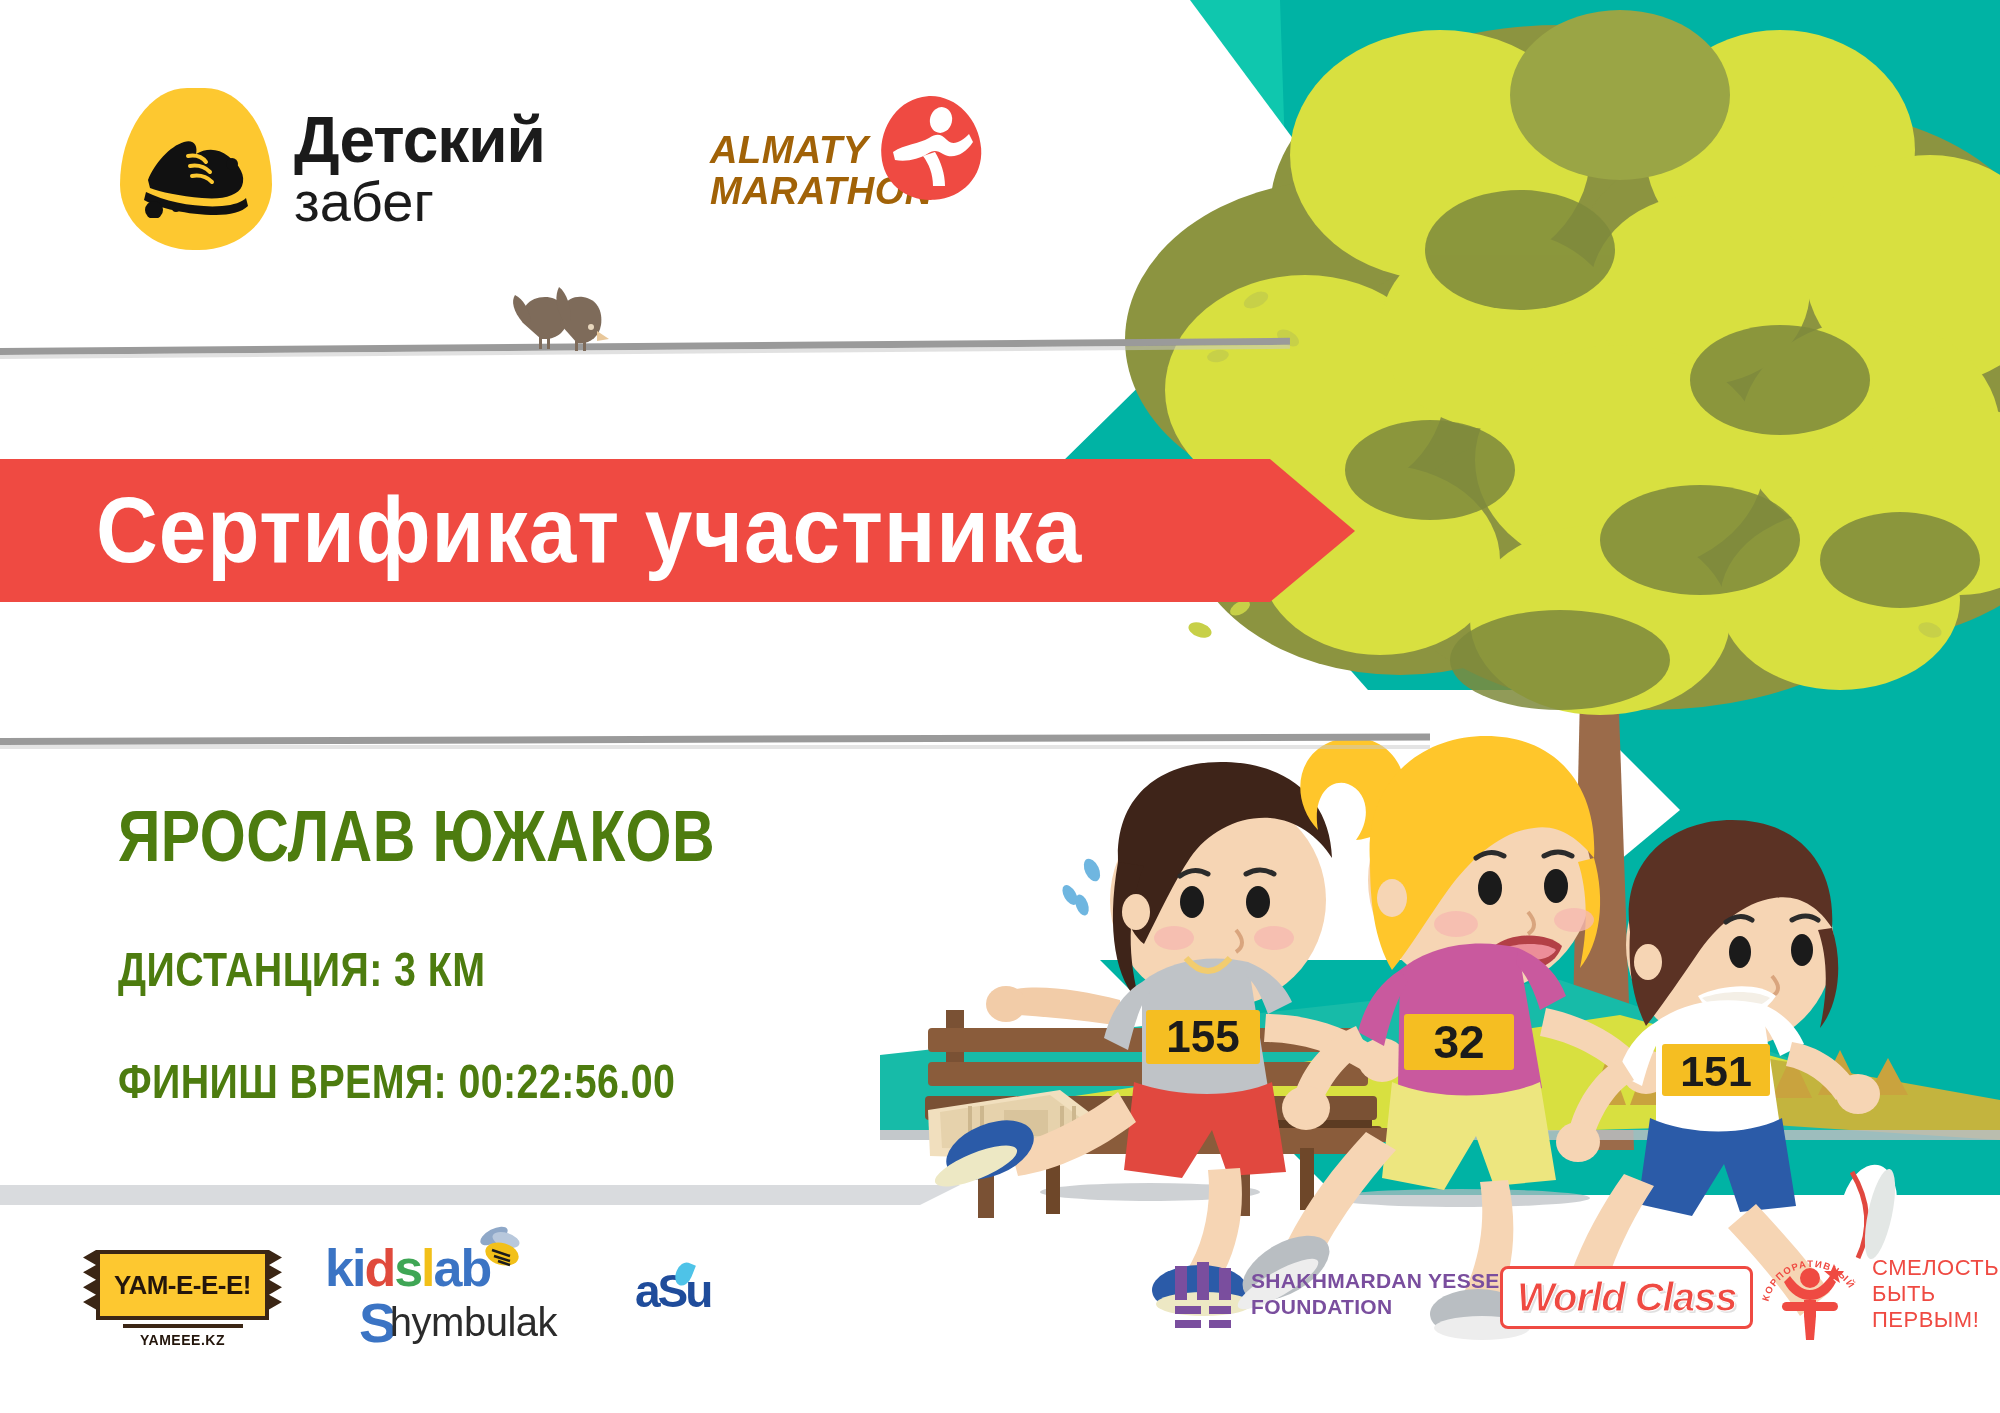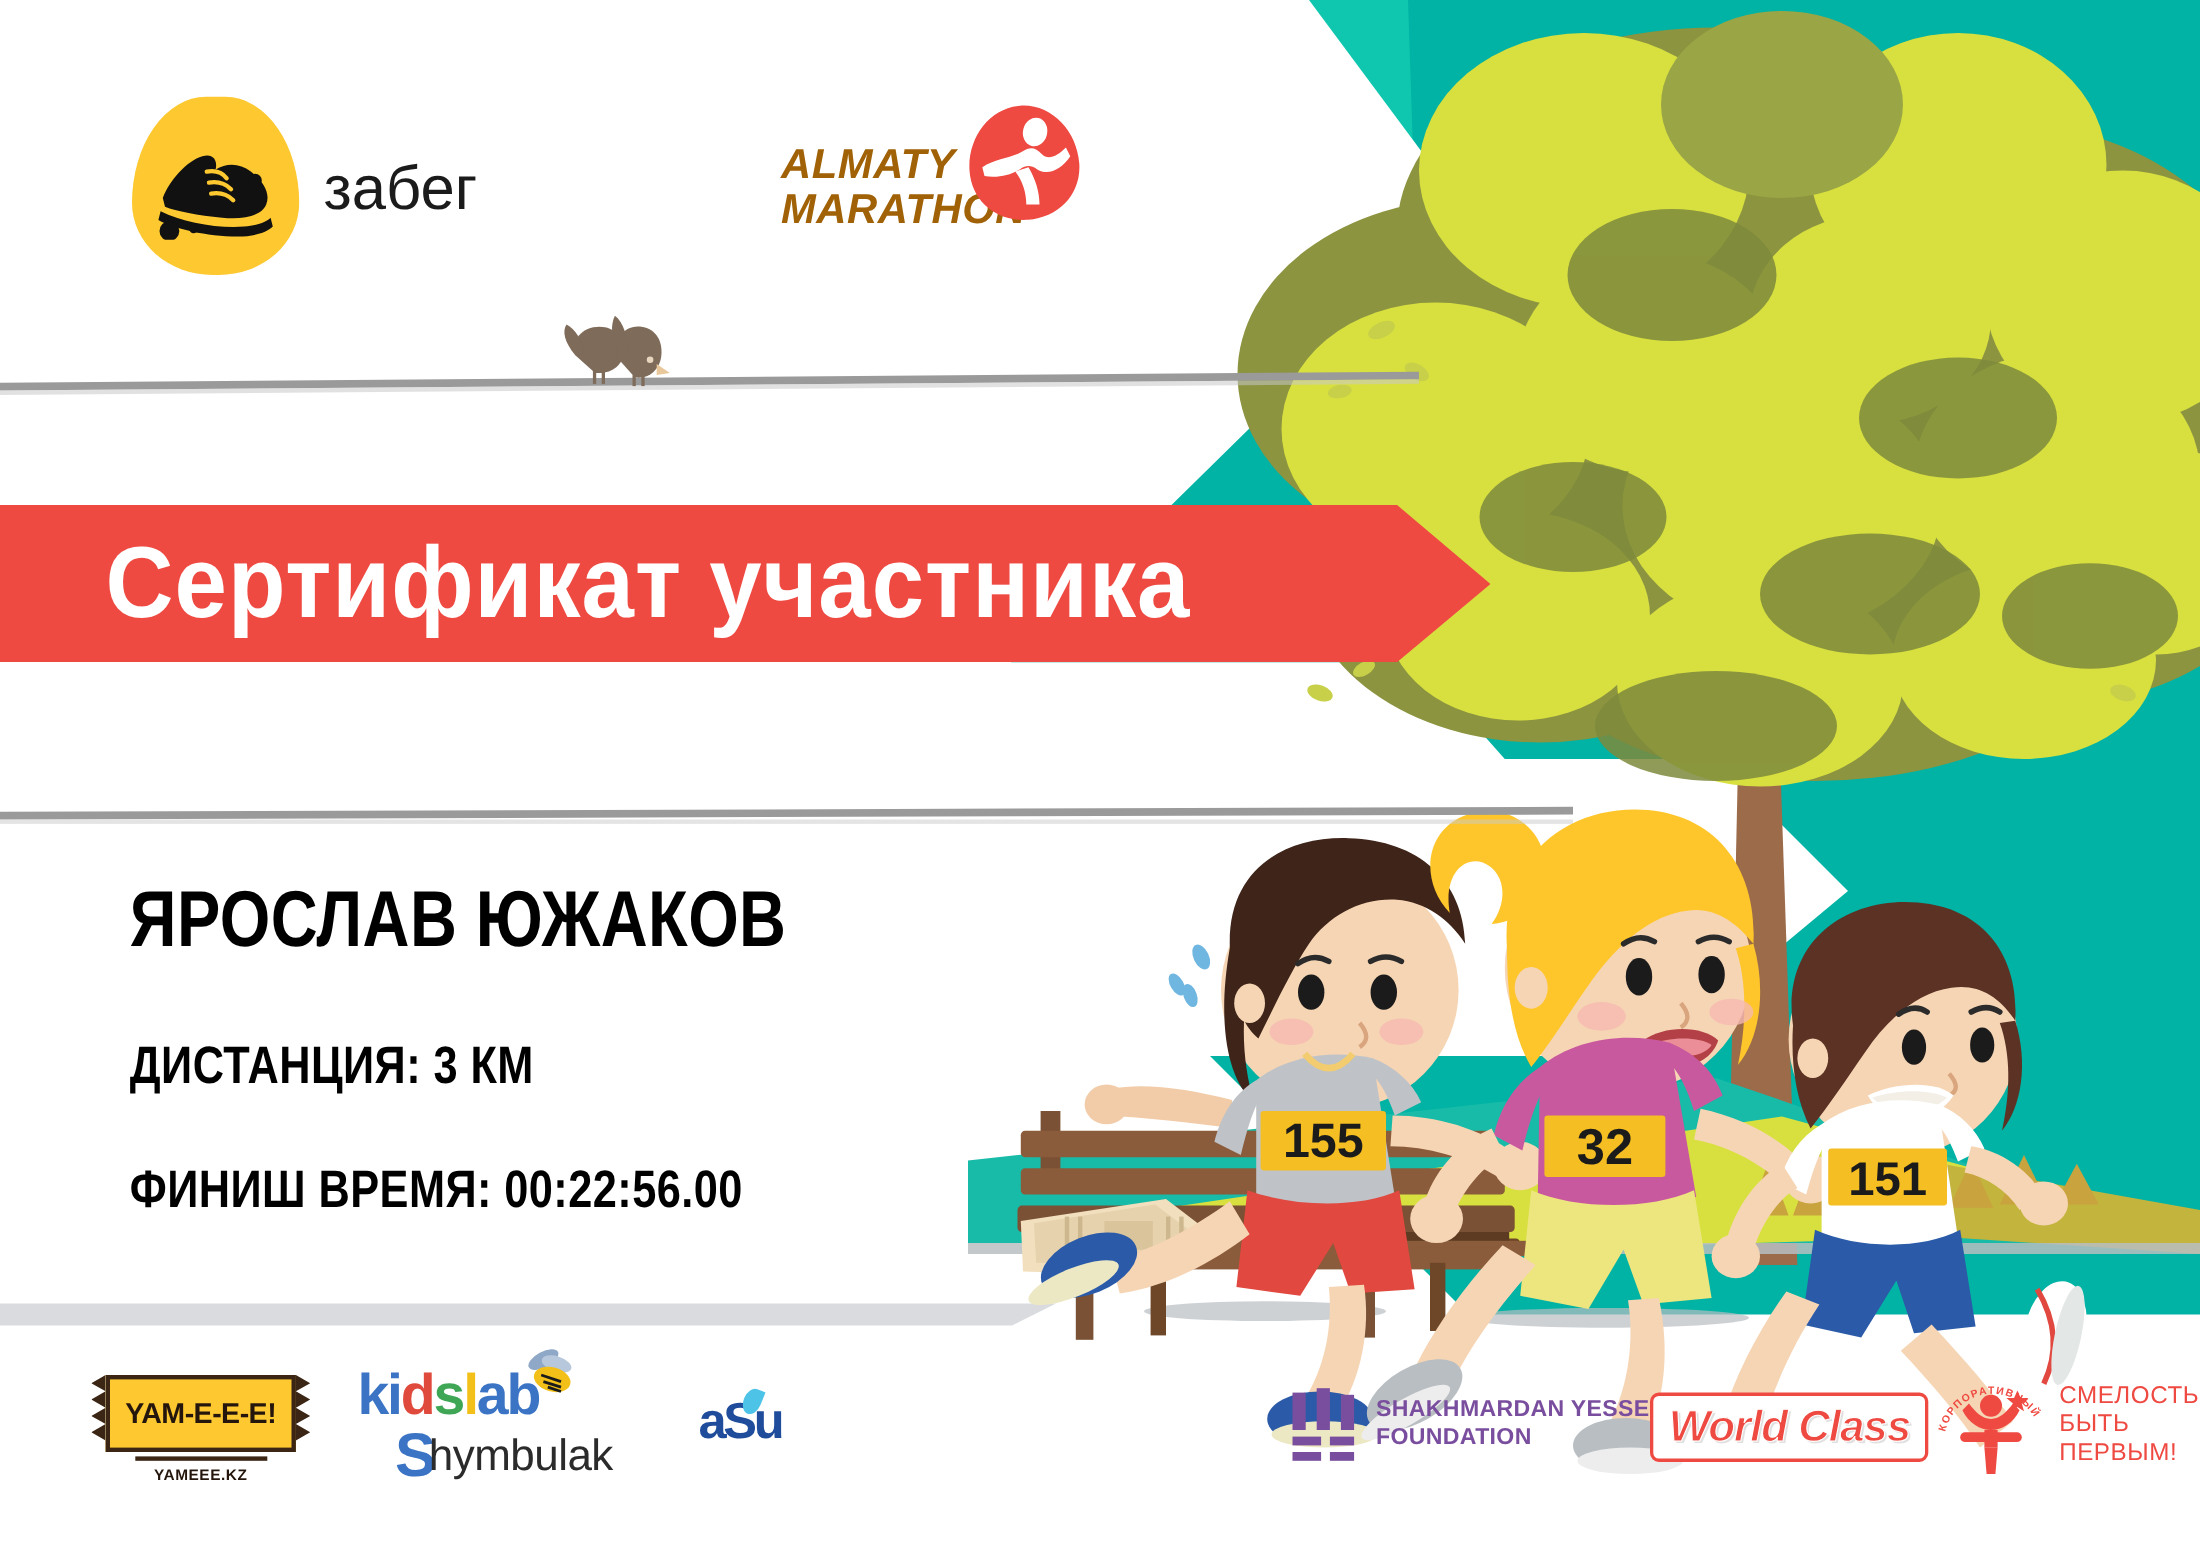--- a/index.html
+++ b/index.html
@@ -50,21 +50,21 @@
     margin-left:96px;
     color:#ffffff;
     font-size:92px;font-weight:bold;
     letter-spacing:1px;
     transform:scaleX(.93);
     transform-origin:left center;
     white-space:nowrap;
   }
 
   
-  .info{position:absolute;left:118px;top:800px;color:#000000;}
+  .info{position:absolute;left:118px;top:800px;color:#4d7c0f;}
   .pname{
     font-size:72px;font-weight:bold;letter-spacing:.5px;
     transform:scaleX(.82);transform-origin:left center;white-space:nowrap;
     line-height:1;
   }
   .pline{
     font-size:48px;font-weight:bold;letter-spacing:.5px;
     transform:scaleX(.82);transform-origin:left center;white-space:nowrap;
     line-height:1;
   }
@@ -428,20 +428,21 @@
         <path d="M10,74 C30,84 62,90 86,88 C98,87 106,84 110,80 L112,88 C106,94 94,97 80,97 C52,97 22,90 8,82 Z" fill="#111"></path>
         <path d="M52,38 q12,-2 18,6" stroke="#FDC830" stroke-width="4" fill="none" stroke-linecap="round"></path>
         <path d="M54,48 q12,-2 20,6" stroke="#FDC830" stroke-width="4" fill="none" stroke-linecap="round"></path>
         <path d="M56,58 q12,-2 20,6" stroke="#FDC830" stroke-width="4" fill="none" stroke-linecap="round"></path>
         <circle cx="96" cy="46" r="6" fill="#111"></circle>
         <circle cx="18" cy="92" r="9" fill="#111"></circle>
         <circle cx="40" cy="90" r="4" fill="#111"></circle>
       </svg>
     </div>
     <div class="brand-text">
+      <span class="brand-top">Детский</span>
       <span class="brand-bot">забег</span>
     </div>
   </div>
 
   <div class="am-logo">
     <div class="am-words">
       <div>ALMATY</div>
       <div>MARATHON</div>
     </div>
     <svg style="position:absolute;left:165px;top:-18px;" width="112" height="120" viewBox="0 0 112 120">

